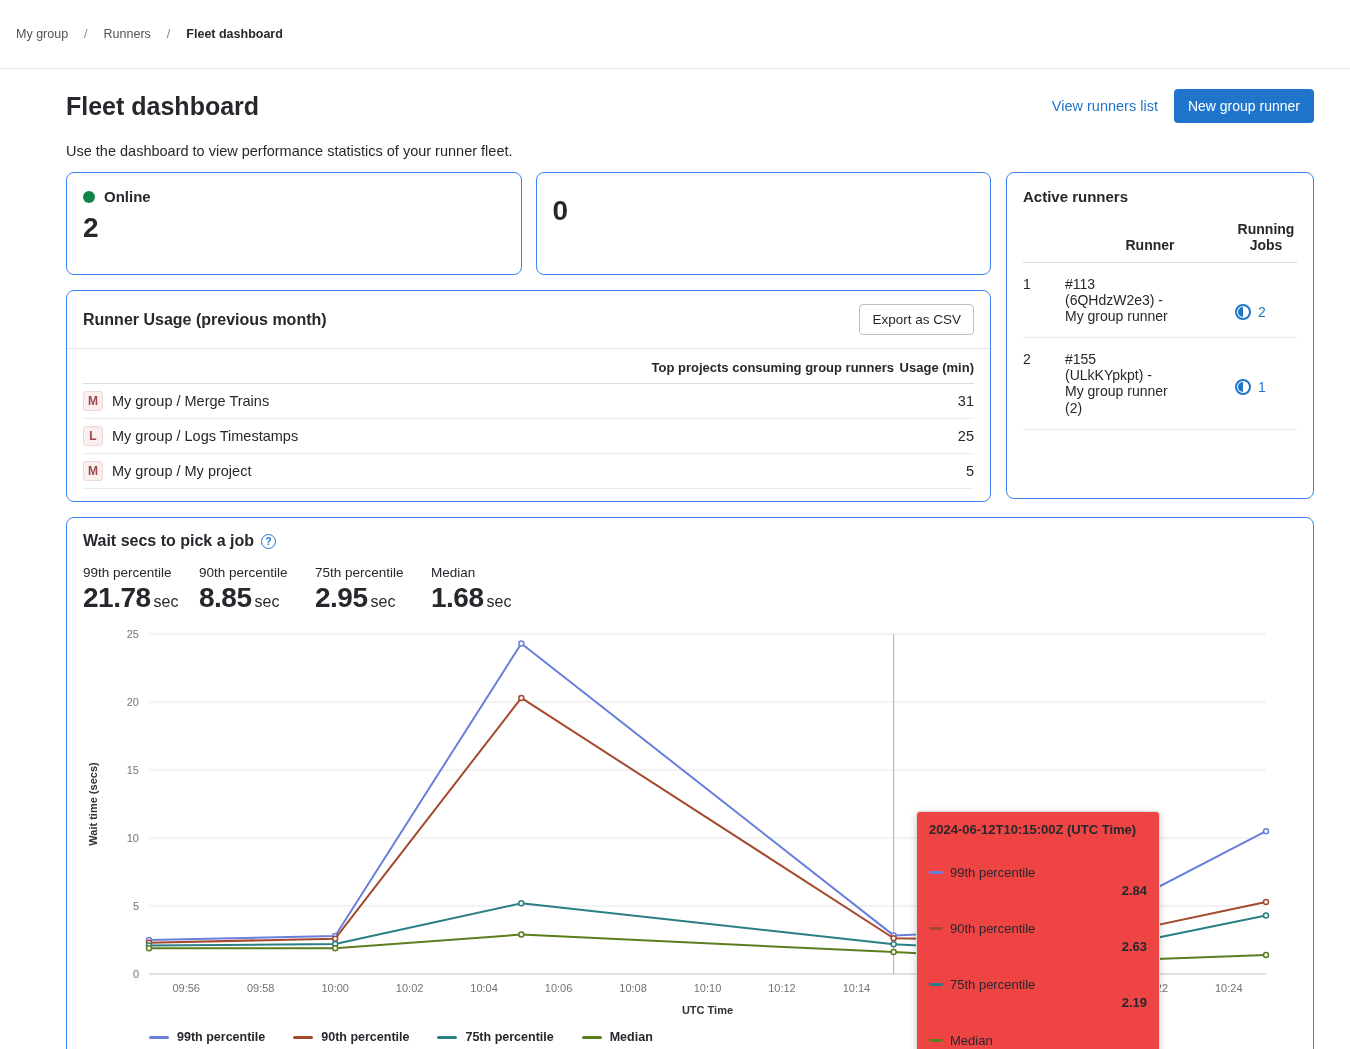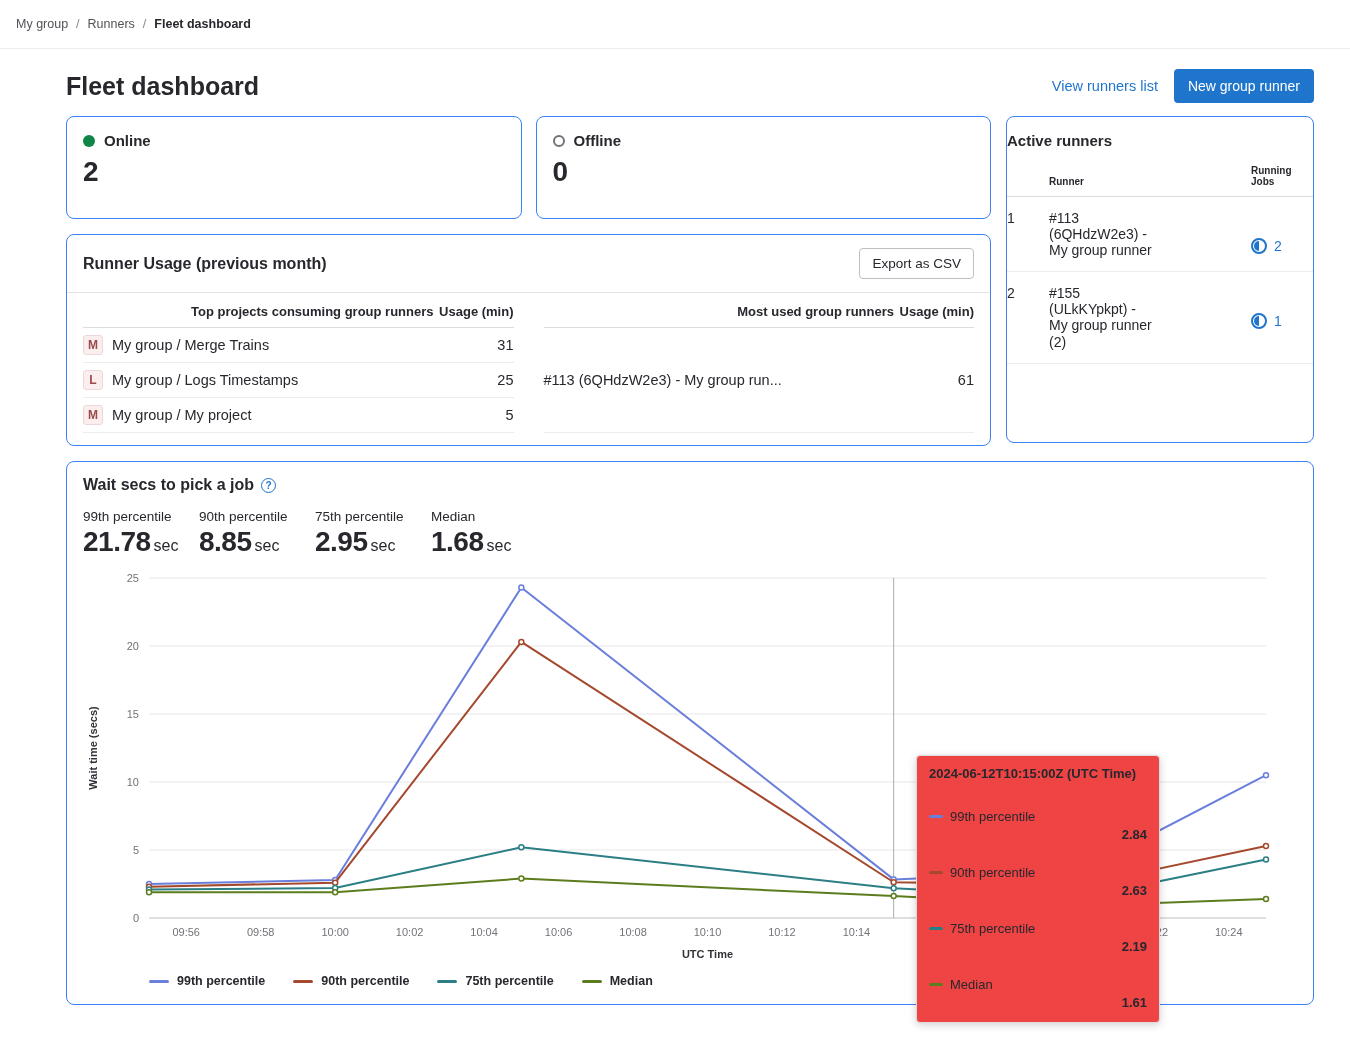--- a/index.html
+++ b/index.html
@@ -5,22 +5,22 @@
   * { box-sizing: border-box; }
   html,body { margin:0; padding:0; }
   body {
     width:1350px; height:1049px; background:#fff;
     font-family:"Liberation Sans", sans-serif; color:#28272d;
     overflow:hidden;
   }
 
   
   .breadcrumb-bar {
-    display:flex; align-items:center; gap:8px;
-    padding:17px 16px; font-size:12.5px; color:#535158;
+    display:flex; align-items:center; gap:16px;
+    padding:27px 16px; font-size:12.5px; color:#535158;
     border-bottom:1px solid #ececef;
   }
   .breadcrumb-bar .crumb { color:#535158; cursor:pointer; }
   .breadcrumb-bar .crumb.current { color:#28272d; font-weight:bold; }
   .breadcrumb-bar .sep { color:#89888d; }
 
   
   .main { padding:0 36px 0 66px; }
 
   .title-row { display:flex; align-items:center; margin-top:20px; }
@@ -41,25 +41,25 @@
   .card { border:1px solid #3b82f6; border-radius:8px; background:#fff; }
 
   .status-row { display:flex; gap:14px; }
   .status-card { flex:1; padding:15px 16px; height:103px; }
   .status-head { display:flex; align-items:center; gap:9px; font-size:15px; font-weight:bold; }
   .dot-online { width:12px; height:12px; border-radius:50%; background:#108548; }
   .dot-offline { width:12px; height:12px; border-radius:50%; border:2px solid #737278; background:#fff; }
   .status-value { font-size:28px; font-weight:bold; margin-top:8px; line-height:1.1; }
 
   
-  .active-runners { padding:15px 0; height:327px; }
+  .active-runners { padding:15px 16px; height:327px; }
   .active-runners h2 { font-size:15px; font-weight:bold; margin:0 0 6px; }
   .ar-table { width:100%; border-collapse:collapse; }
   .ar-table th {
-    text-align:left; font-size:10px; font-weight:bold; padding:10px 0 9px;
+    text-align:center; font-size:14px; font-weight:bold; padding:10px 0 9px;
     border-bottom:1px solid #dcdcde; vertical-align:bottom;
   }
   .ar-table th.jobs-col { width:62px; }
   .ar-table th.idx-col { width:42px; }
   .ar-table td { padding:13px 0; border-bottom:1px solid #ececef; font-size:14px; vertical-align:top; }
   .ar-index { font-size:15px; color:#28272d; }
   .ar-name { line-height:1.15; width:106px; word-wrap:break-word; }
   .ar-jobs { display:flex; align-items:center; gap:7px; margin-top:28px; }
   .ar-jobs .count { color:#1f75cb; font-size:14px; }
   .run-icon { width:16px; height:16px; display:inline-block; }
@@ -138,37 +138,34 @@
 
 <div class="main">
 
   <div class="title-row">
     <h1 class="page-title">Fleet dashboard</h1>
     <div class="title-actions">
       <span class="link-btn">View runners list</span>
       <button class="primary-btn">New group runner</button>
     </div>
   </div>
+  <div class="page-desc">Use the dashboard to view performance statistics of your runner fleet.</div>
 
   <div class="dashboard-grid">
     <div class="left-col">
 
       <div class="status-row">
         <div class="card status-card">
           <div class="status-head">
             <span class="dot-online"></span>
             <span>Online</span>
           </div>
           <div class="status-value">2</div>
         </div>
         <div class="card status-card">
-          <div class="status-head">
-            <span class="dot-offline"></span>
-            <span>Offline</span>
-          </div>
           <div class="status-value">0</div>
         </div>
       </div>
 
       <div class="card usage-card">
         <div class="usage-header">
           <h2>Runner Usage (previous month)</h2>
           <button class="secondary-btn">Export as CSV</button>
         </div>
         <hr class="usage-divider">
@@ -205,34 +202,20 @@
                     <span class="proj-cell">
                       <span class="avatar">M</span>
                       <span>My group / My project</span>
                     </span>
                   </td>
                 <td class="num">5</td>
               </tr>
             </tbody>
           </table>
 
-          <table class="usage-table">
-            <thead>
-              <tr>
-                <th>Most used group runners</th>
-                <th class="num">Usage (min)</th>
-              </tr>
-            </thead>
-            <tbody>
-              <tr>
-                <td>#113 (6QHdzW2e3) - My group run...</td>
-                <td class="num">61</td>
-              </tr>
-            </tbody>
-          </table>
 
         </div>
       </div>
     </div>
 
     <div class="right-col">
       <div class="card active-runners">
         <h2>Active runners</h2>
         <table class="ar-table">
           <thead>

